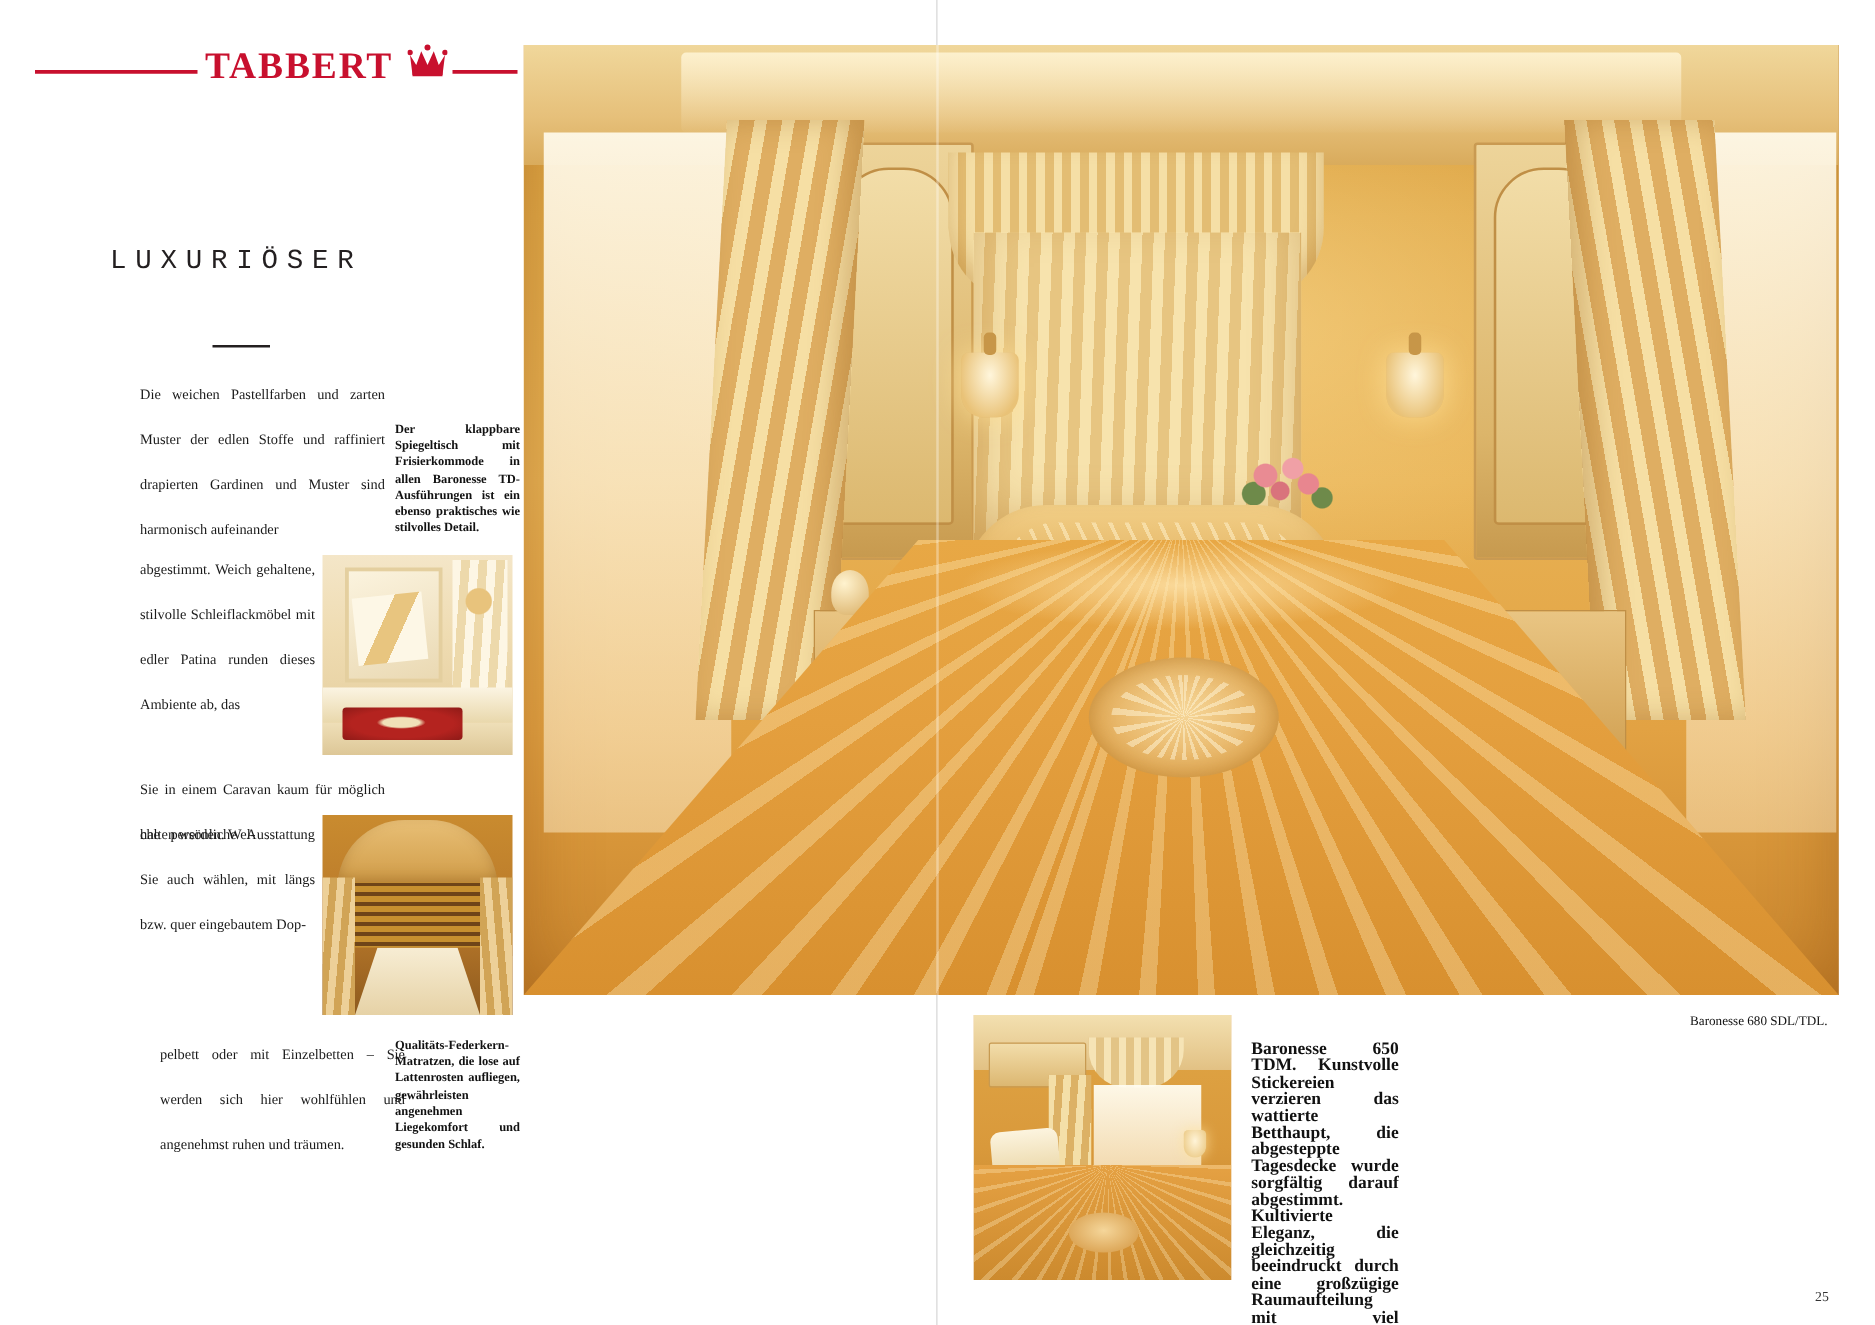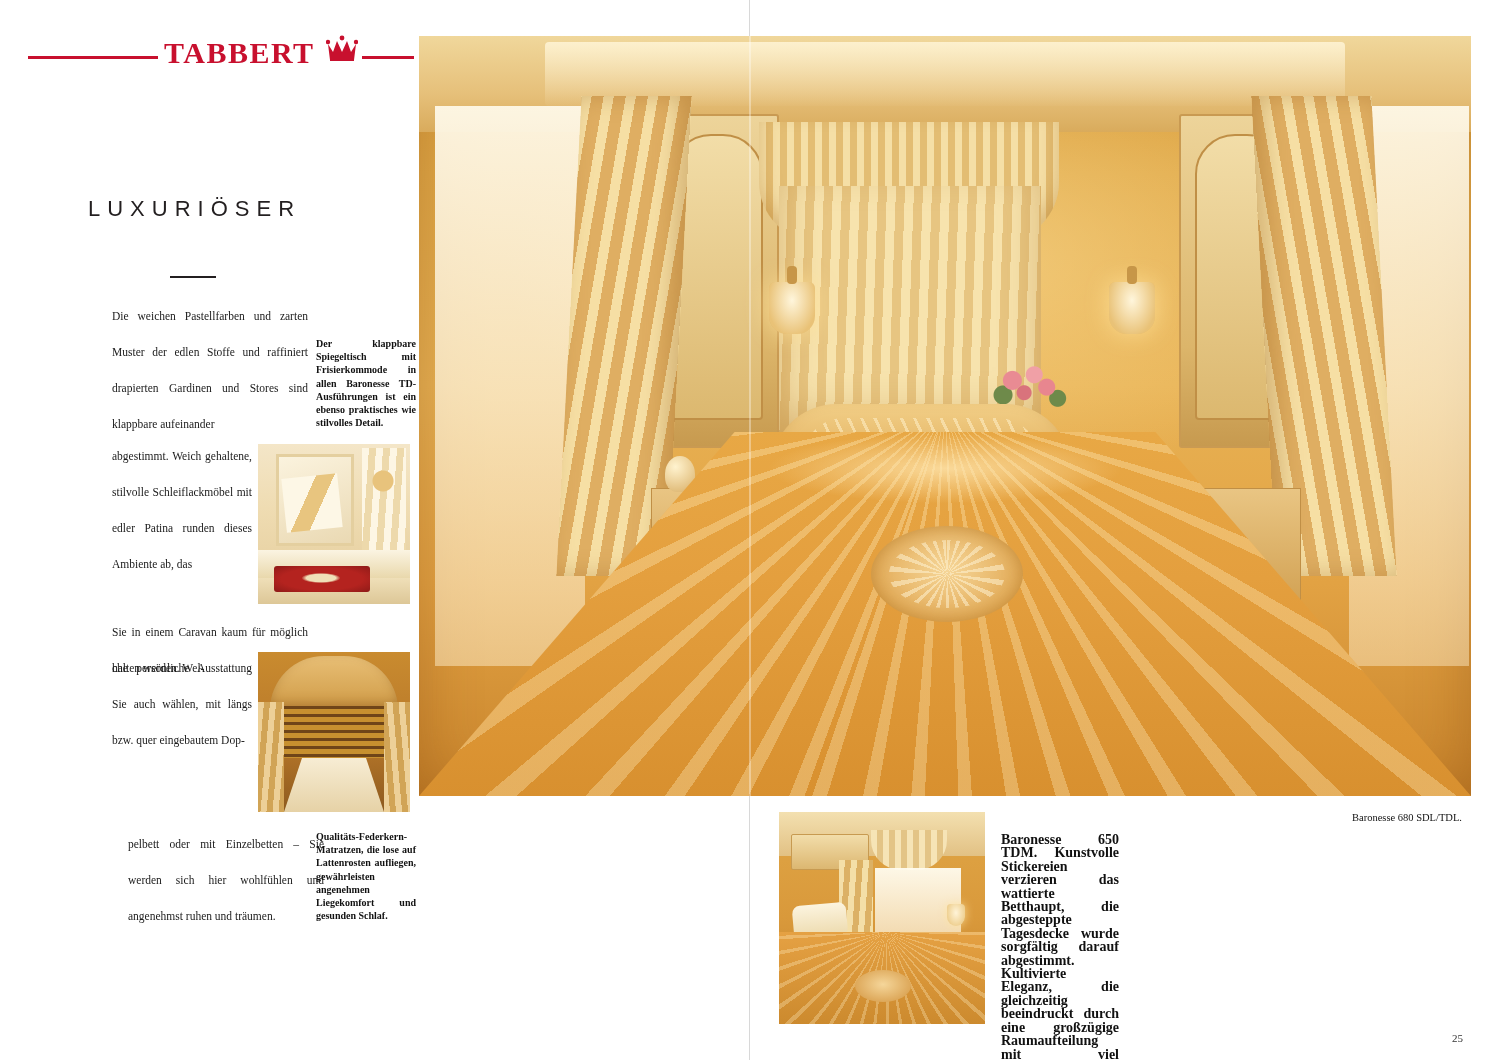--- a/index.html
+++ b/index.html
@@ -64,21 +64,21 @@
   
   .headline {
     position: absolute;
     left: 88px;
     top: 186px;
     width: 300px;
     font-size: 22px;
     letter-spacing: 7px;
     line-height: 46px;
     color: #231f20;
-    font-family: Liberation Sans, sans-serif;
+    font-family: Liberation Mono, monospace;
   }
   .headline-rule {
     position: absolute;
     left: 170px;
     top: 276px;
     width: 46px;
     height: 2px;
     background: #231f20;
   }
   .seg-a { position: absolute; left: 112px; top: 298px; width: 196px; }
@@ -449,21 +449,21 @@
     <circle cx="30" cy="8" r="2.2" fill="#c8102e"></circle>
     <circle cx="16" cy="4" r="2.4" fill="#c8102e"></circle>
   </svg>
 </div>
 
 <div class="headline">
   <div>LUXURIÖSER</div>
 </div>
 <div class="headline-rule"></div>
 
-<div class="seg-a seg-txt">Die weichen Pastellfarben und zarten Muster der edlen Stoffe und raffiniert drapierten Gardinen und Stores sind klappbare aufeinander</div>
+<div class="seg-a seg-txt">Die weichen Pastellfarben und zarten Muster der edlen Stoffe und raffiniert drapierten Gardinen und Muster sind harmonisch aufeinander</div>
 <div class="seg-b seg-txt">abgestimmt. Weich gehaltene, stilvolle Schleiflackmöbel mit edler Patina runden dieses Ambiente ab, das</div>
 <div class="seg-c seg-txt">Sie in einem Caravan kaum für möglich halten werden. Wel-</div>
 <div class="seg-d seg-txt">che persönliche Ausstattung Sie auch wählen, mit längs bzw. quer eingebautem Dop-</div>
 <div class="seg-e seg-txt">pelbett oder mit Einzelbetten – Sie werden sich hier wohlfühlen und angenehmst ruhen und träumen.</div>
 
 <div class="cap-bold cap-mirror">Der klappbare Spiegeltisch mit Frisierkommode in allen Baronesse TD-Ausführungen ist ein ebenso praktisches wie stilvolles Detail.</div>
 <div class="cap-bold cap-mattress">Qualitäts-Federkern-Matratzen, die lose auf Lattenrosten aufliegen, gewährleisten angenehmen Liegekomfort und gesunden Schlaf.</div>
 
 <div class="photo photo-main">
   <div class="m-ceiling"></div>

